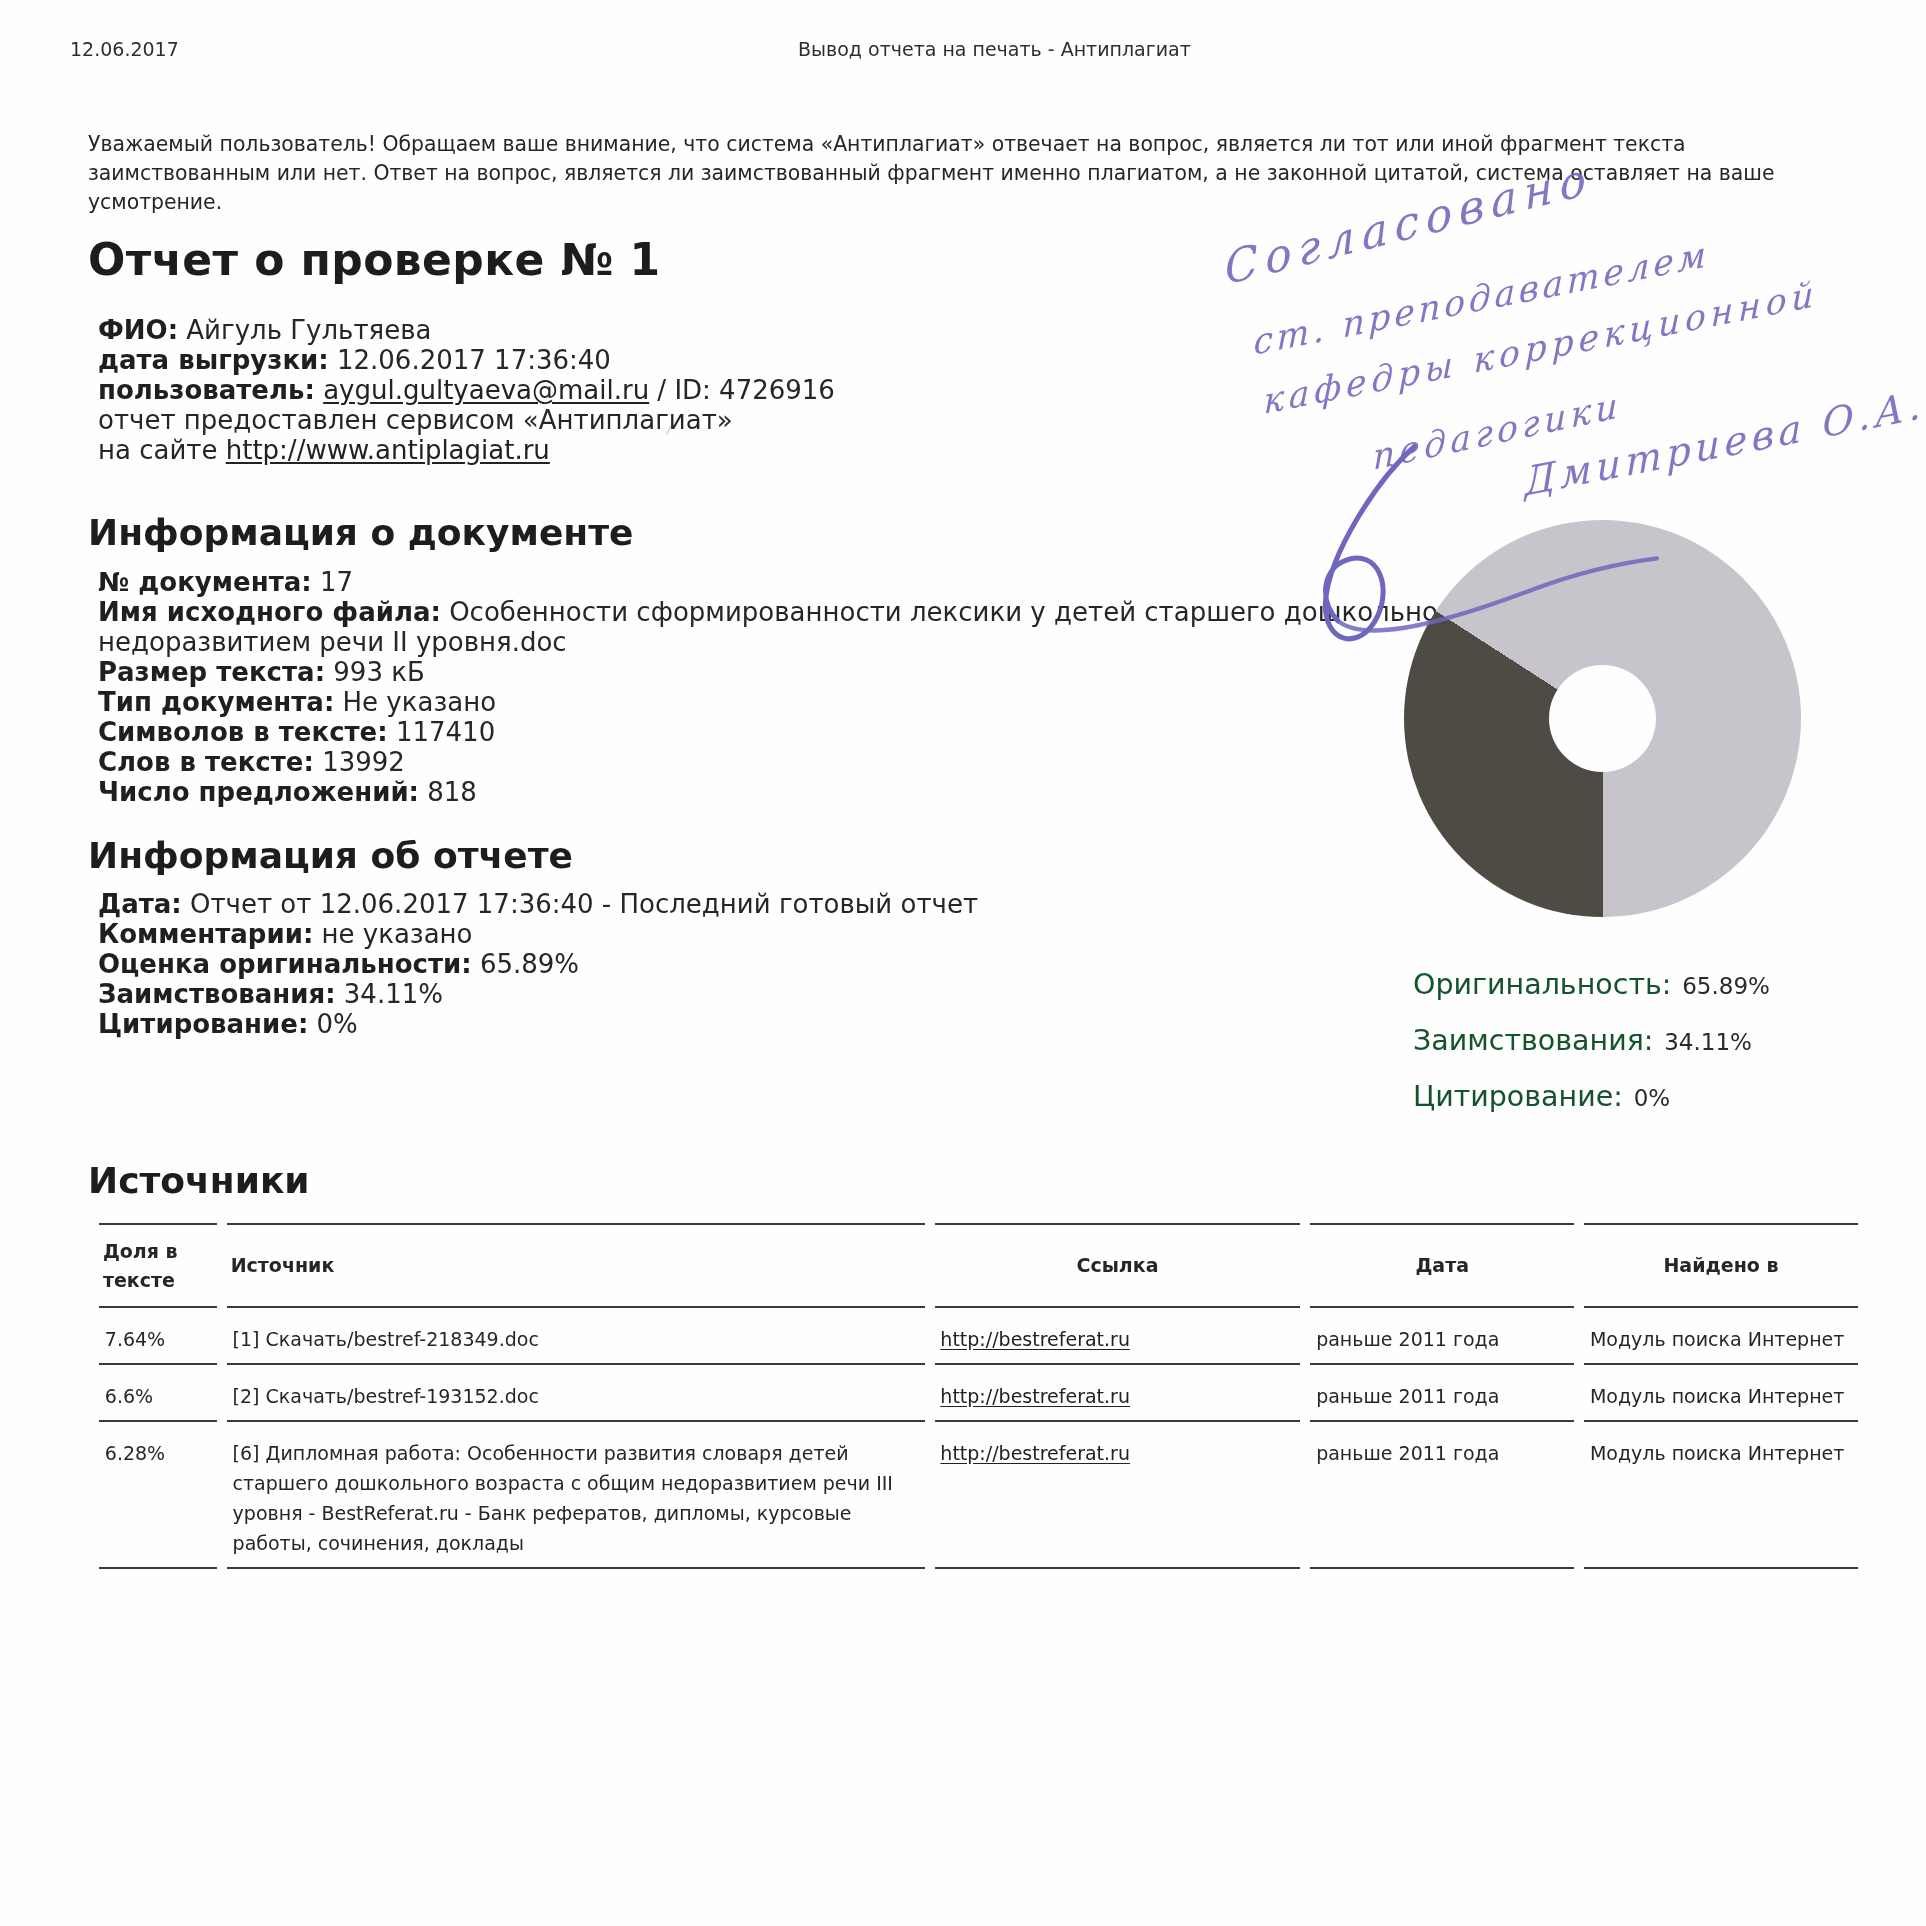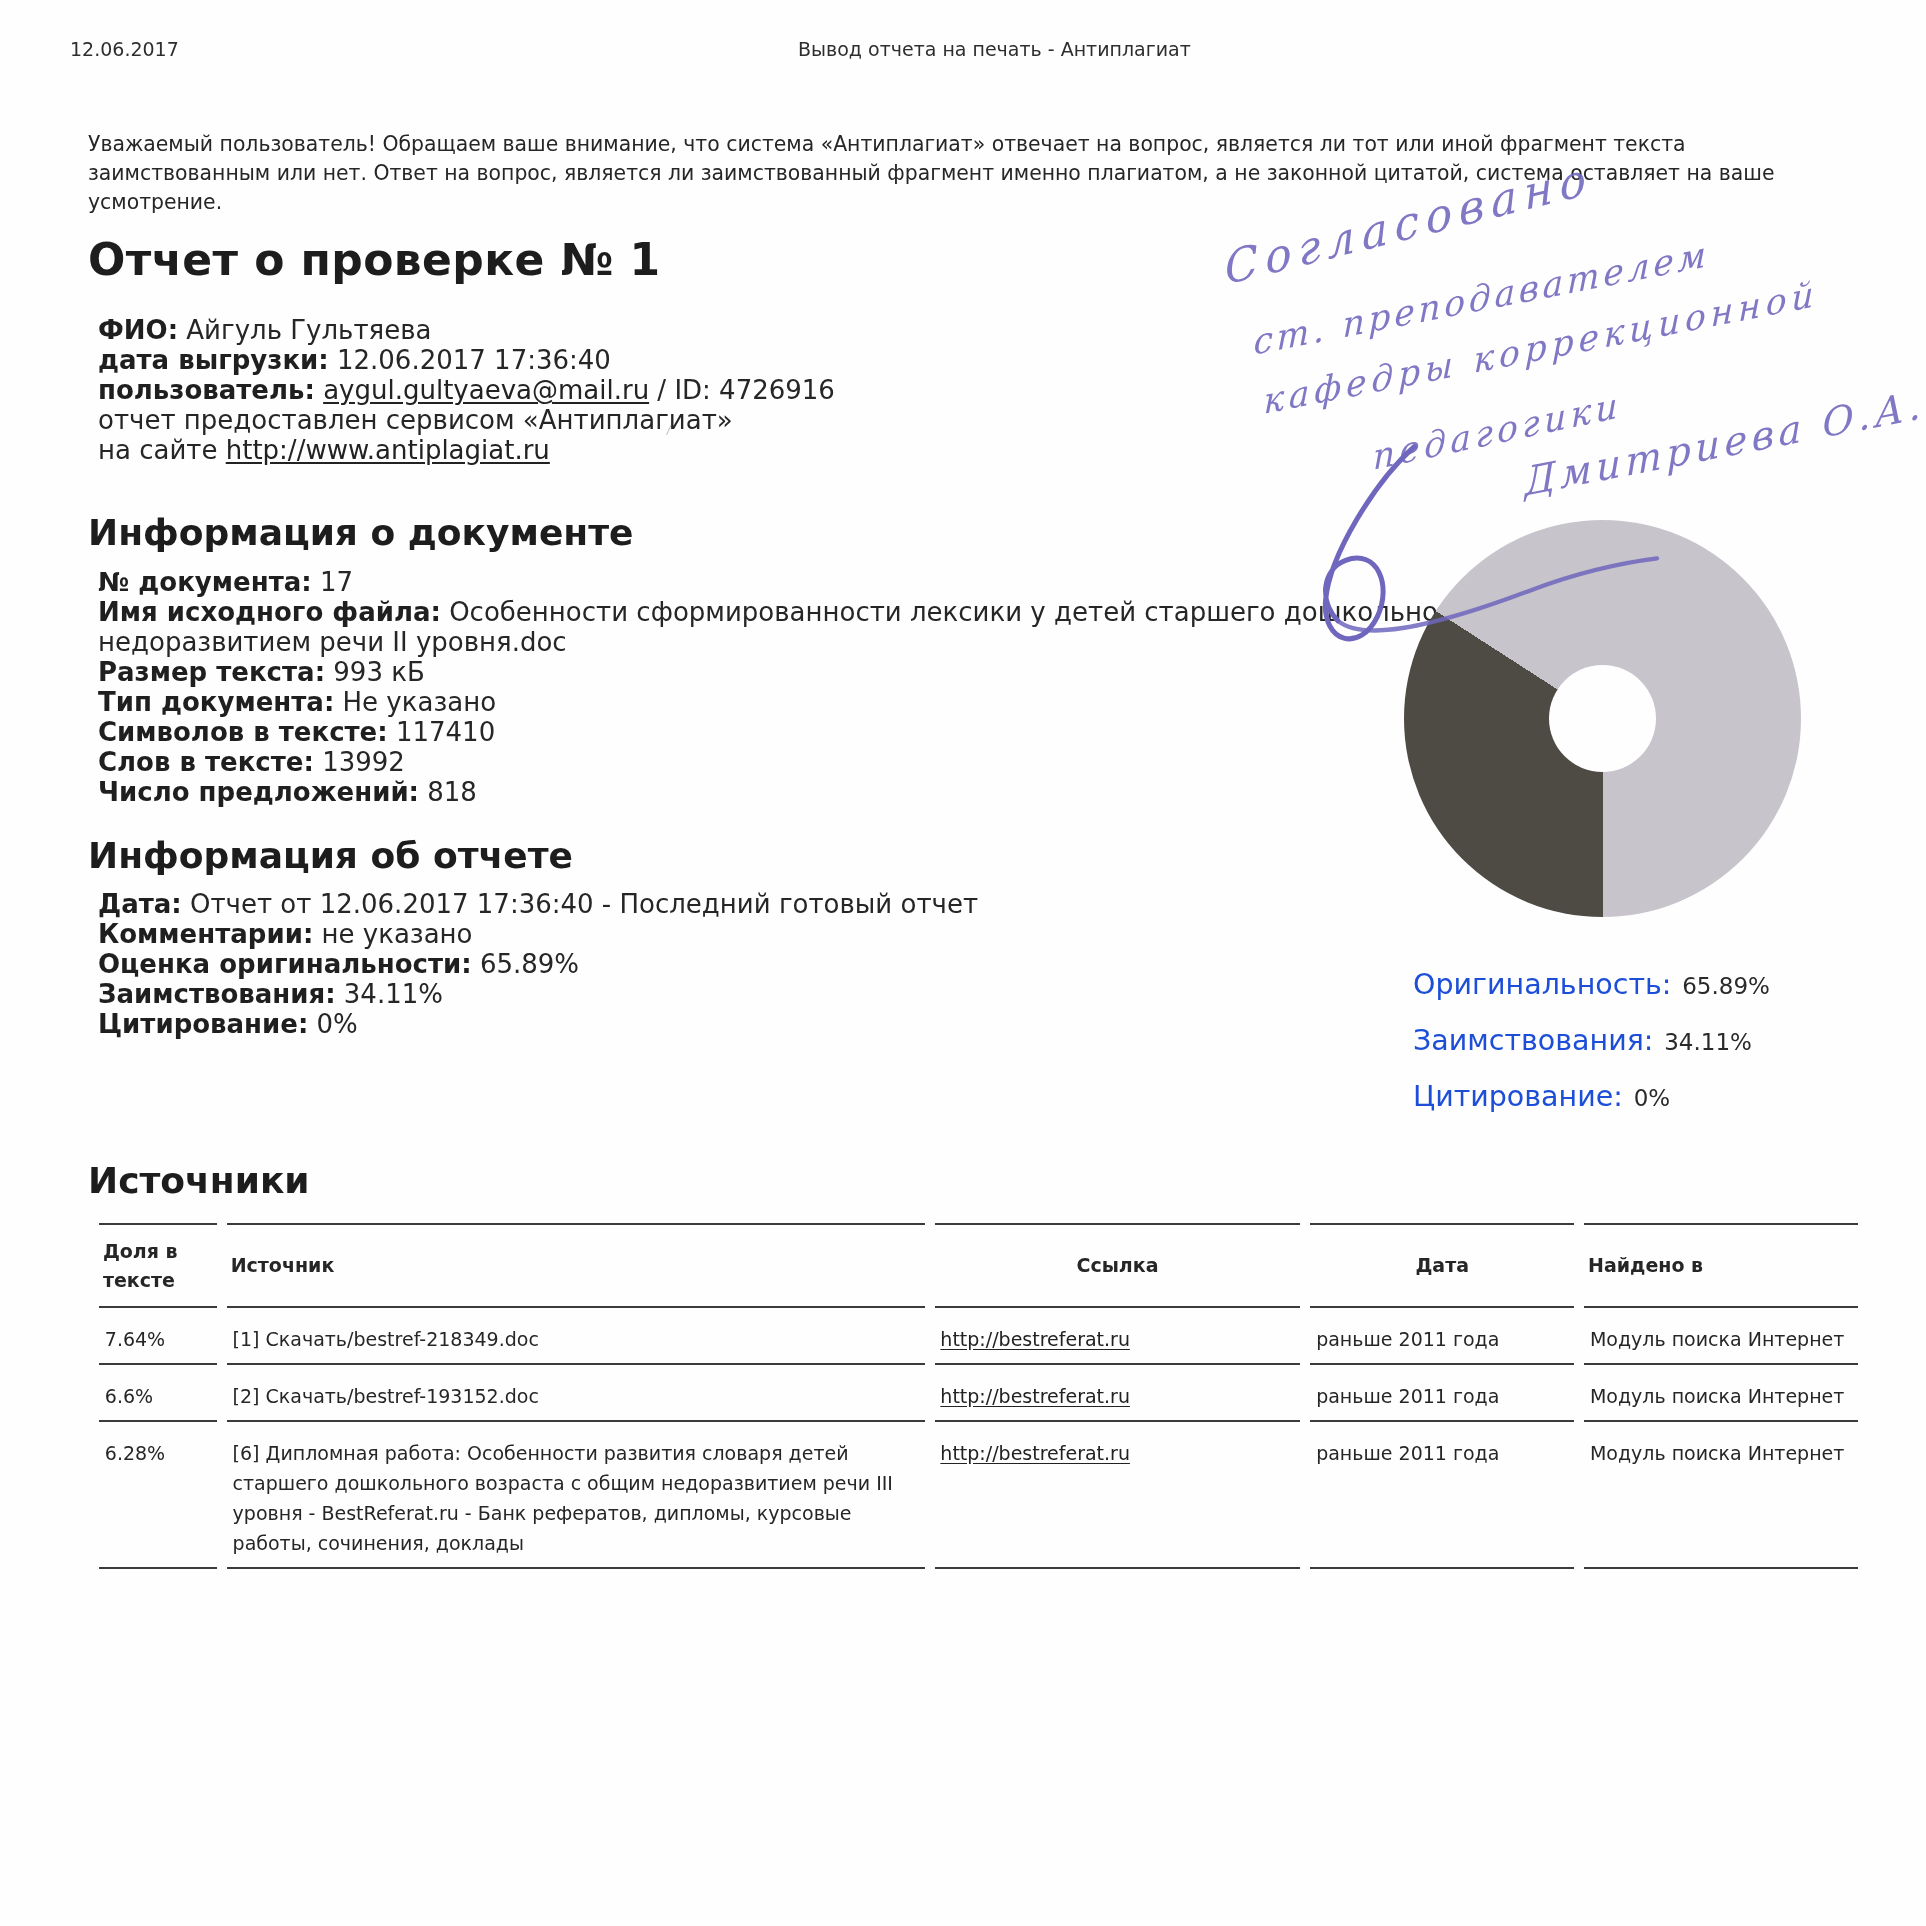--- a/index.html
+++ b/index.html
@@ -12,33 +12,33 @@
   .h1{font-size:44px;font-weight:700;color:#1d1d1d;white-space:nowrap;letter-spacing:0.4px;}
   .h2{font-size:36px;font-weight:700;color:#1d1d1d;white-space:nowrap;}
   .meta,.info{font-size:26px;line-height:30px;margin-left:10px;}
   .meta div,.info div{white-space:nowrap;}
   .meta b,.info b{font-weight:700;color:#1f1f1f;}
   a.doclink{color:#222;text-decoration:underline;text-underline-offset:3.1px;cursor:pointer;}
   .pie{border-radius:50%;}
   .pie-hole{position:absolute;left:50%;top:50%;width:27%;height:27%;margin:-13.5% 0 0 -13.5%;
             border-radius:50%;background:#fefefe;}
   .stats{line-height:49px;white-space:nowrap;}
-  .stat-label{font-size:28.5px;color:#1d4ed8;}
+  .stat-label{font-size:28.5px;color:#14532d;}
   .stat-value{font-size:23px;margin-left:10.8px;color:#2a2a2a;}
   table.src{border-collapse:separate;border-spacing:10px 0;table-layout:fixed;}
   table.src th{border-top:2.3px solid #3b3b3b;border-bottom:2.3px solid #3b3b3b;
                font-size:19px;font-weight:700;vertical-align:middle;padding:11.6px 3.9px 11.6px 3.9px;
                line-height:29px;}
   table.src td{border-bottom:2.3px solid #3b3b3b;font-size:19px;vertical-align:top;
                line-height:30px;padding:15.4px 3.9px 9.6px 5.8px;}
   th.c1{width:110px;text-align:left;padding-left:11.6px;}
   th.c2{width:690px;text-align:left;}
   th.c3{width:358px;text-align:center;}
   th.c4{width:256px;text-align:center;}
-  th.c5{width:266px;text-align:left;}
+  th.c5{width:266px;text-align:center;}
   td.share{padding-left:23px;}
   td.c4pad,td.c5pad{padding-left:17.3px;}
   td.c3pad{padding-left:15.4px;margin-left:40px;}
   td.srcCell{padding-left:7.7px;padding-right:15.4px;}
   .hand{font-family:"DejaVu Serif",serif;font-style:italic;white-space:nowrap;opacity:.88;}
   .speck{border-left:1.5px solid #8a8a8a;height:10px;width:3.9px;transform:rotate(24deg);opacity:.55;}
 </style>
 </head>
 <body>
 

